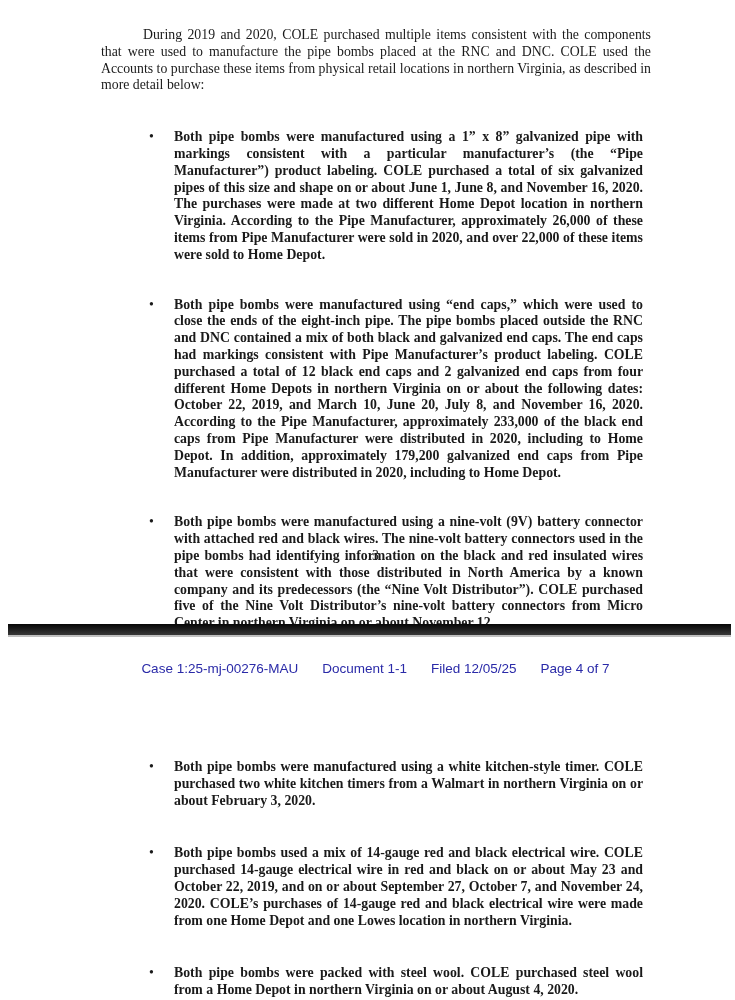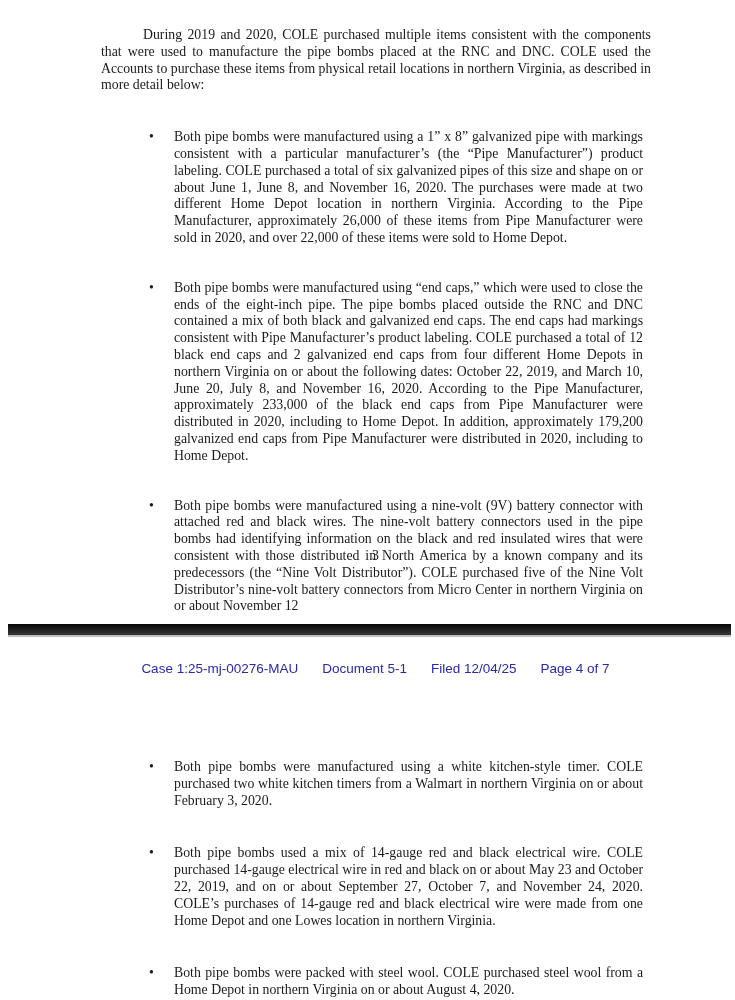--- a/index.html
+++ b/index.html
@@ -24,21 +24,21 @@
   .bullet { display:flex; align-items:flex-start; }
   .p3 .bullet + .bullet { margin-top:17px; }
   .p4 .bullet + .bullet { margin-top:20px; }
   .marker {
     flex:none;
     width:65px;
     padding-left:44px;
     font-size:13.8px;
     line-height:16.8px;
   }
-  .btext { flex:1; }
+  .btext { flex:1;font-weight:bold; }
   .cont { margin-left:63px; width:503px; }
   .p4 .bullet-list { margin-top:22px; }
   .pagenum {
     position:absolute; top:536px; left:0; width:735px;
     text-align:center;
     font-size:13.8px; line-height:16.8px;
     color:#1a1a1a;
   }
   .bar {
     position:absolute; top:616px; left:0;
@@ -78,22 +78,22 @@
       </div>
     </div>
   </div>
 
   <div class="pagenum">3</div>
 
   <div class="bar"></div>
 
   <div class="caption">
     <span>Case 1:25-mj-00276-MAU</span>
-    <span>Document 5-1</span>
-    <span>Filed 12/04/25</span>
+    <span>Document 1-1</span>
+    <span>Filed 12/05/25</span>
     <span>Page 4 of 7</span>
   </div>
 
   <div class="p4">
 
     <div class="bullet-list">
       <div class="bullet">
         <span class="marker">•</span>
         <p class="body-text btext">Both pipe bombs were manufactured using a white kitchen-style timer. COLE purchased two white kitchen timers from a Walmart in northern Virginia on or about February 3, 2020.</p>
       </div>

